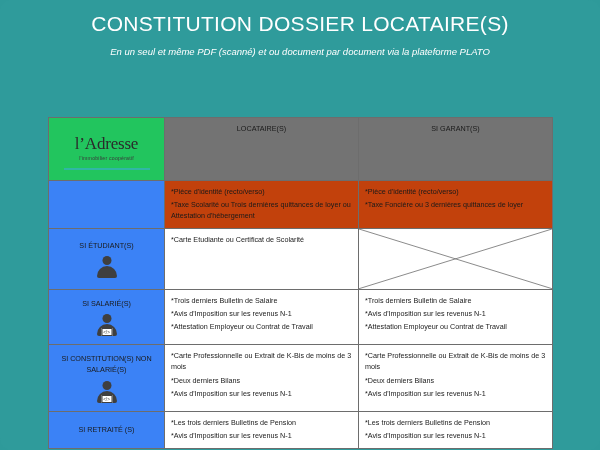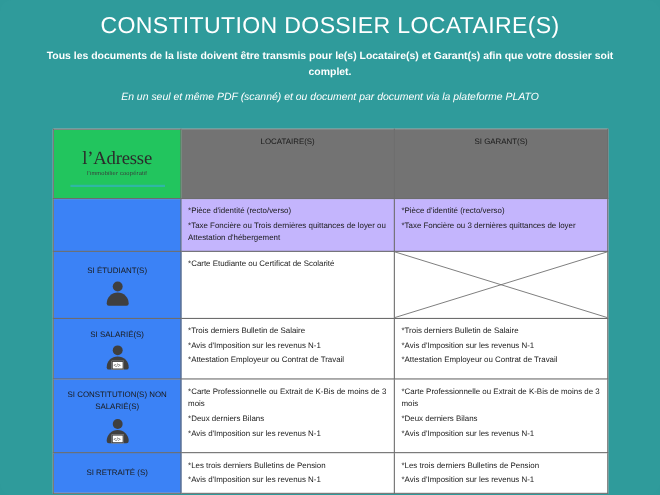--- a/index.html
+++ b/index.html
@@ -86,21 +86,21 @@
     text-align: center;
     vertical-align: middle !important;
     font-size: 8px;
     padding-top: 8px !important;
   }
   .row-head .rh-label {
     display: block;
     margin-bottom: 4px;
   }
   .cell-ident {
-    background: #c4b5fd;
+    background: #c2410c;
   }
   ul.lines {
     margin: 0;
     padding: 0;
     list-style: none;
   }
   ul.lines li {
     margin: 0 0 2px 0;
     white-space: normal;
   }
@@ -189,21 +189,20 @@
     width: 100%;
     height: 100%;
   }
 </style>
 </head>
 <body>
 
 <div class="page">
 
   <h1 class="title">CONSTITUTION DOSSIER LOCATAIRE(S)</h1>
-  <div class="subtitle">Tous les documents de la liste doivent être transmis pour le(s) Locataire(s) et Garant(s) afin que votre dossier soit complet.</div>
   <div class="note">En un seul et même PDF (scanné) et ou document par document via la plateforme PLATO</div>
 
   <div class="table-wrap">
     <table class="matrix">
       <colgroup>
         <col class="col-label">
         <col class="col-loc">
         <col class="col-gar">
       </colgroup>
       <tbody>
@@ -218,21 +217,21 @@
           </td>
           <td>LOCATAIRE(S)</td>
           <td>SI GARANT(S)</td>
         </tr>
 
         <tr>
           <td class="row-head"></td>
           <td class="cell-ident">
             <ul class="lines">
               <li>*Pièce d'identité (recto/verso)</li>
-              <li>*Taxe Foncière ou Trois dernières quittances de loyer ou Attestation d'hébergement</li>
+              <li>*Taxe Scolarité ou Trois dernières quittances de loyer ou Attestation d'hébergement</li>
             </ul>
           </td>
           <td class="cell-ident">
             <ul class="lines">
               <li>*Pièce d'identité (recto/verso)</li>
               <li>*Taxe Foncière ou 3 dernières quittances de loyer</li>
             </ul>
           </td>
         </tr>
 

